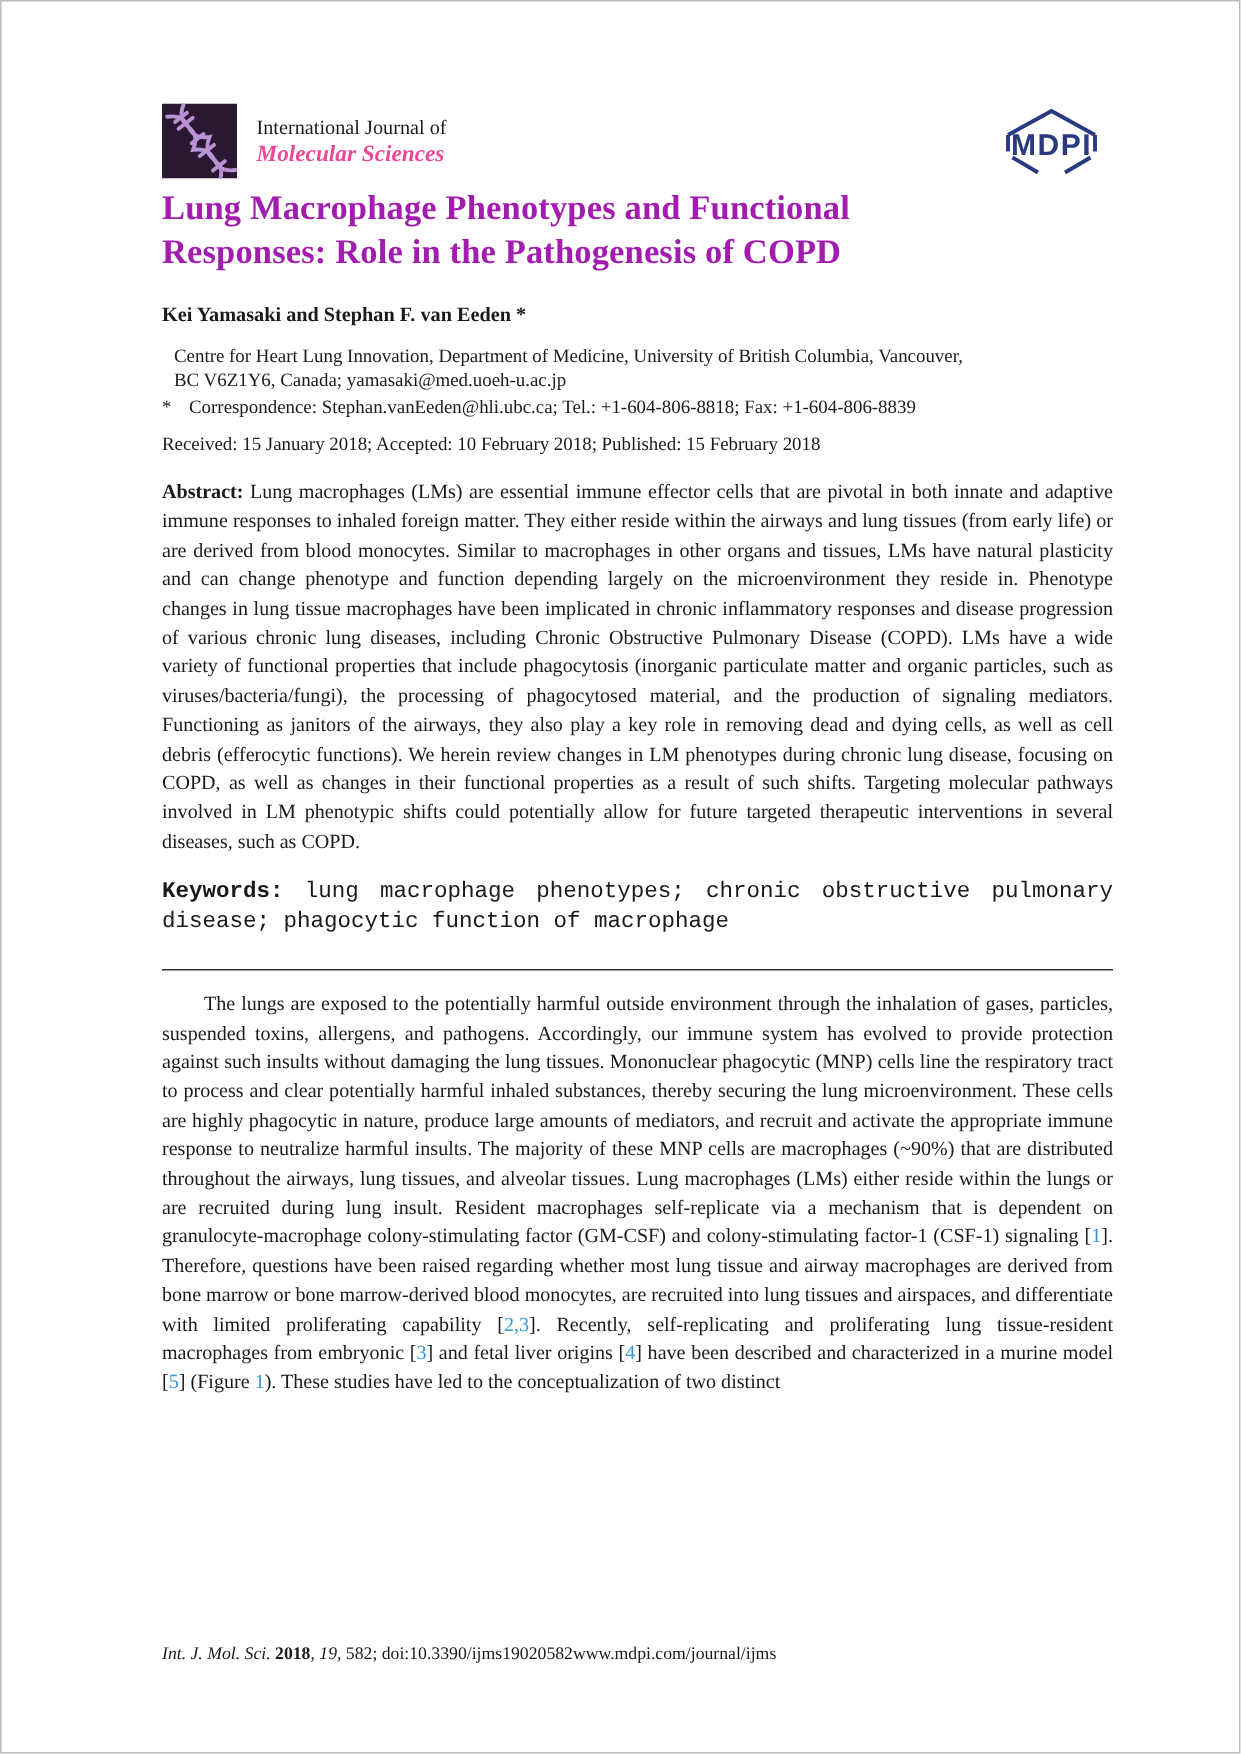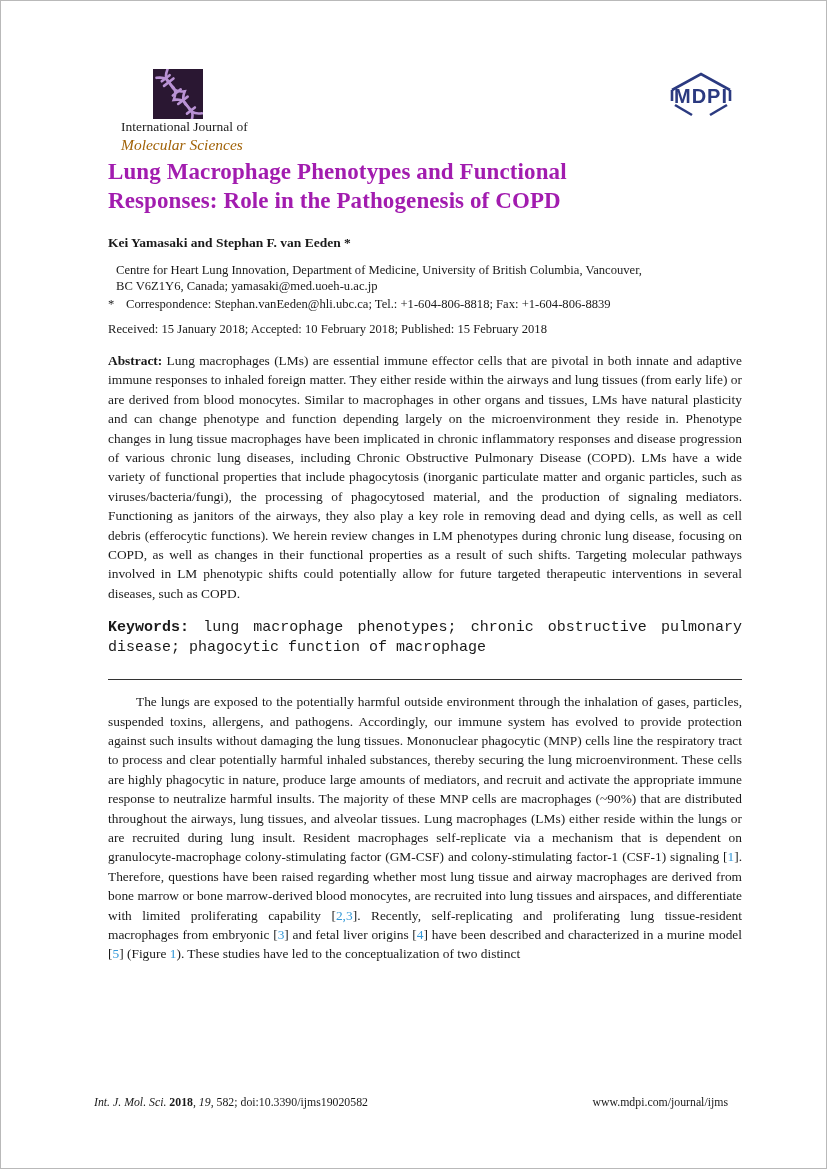--- a/index.html
+++ b/index.html
@@ -11,25 +11,25 @@
     background: #ffffff;
     border: 1px solid #b9b9b9;
     font-family: "Liberation Serif", "DejaVu Serif", serif;
     color: #1a1a1a;
     overflow: hidden;
   }
   .content { margin-left: 107px; width: 634px; }
 
   
   .header { display: flex; justify-content: space-between; align-items: flex-start; margin-top: 68px; }
-  .journal-brand { display: flex; align-items: center; flex-direction: column; }
+  .journal-brand { display: flex; align-items: center; }
   .journal-logo { width: 50px; height: 50px; display: block; }
   .journal-name { margin-left: 13px; }
   .journal-name-top { font-size: 13.5px; color: #1c1c1c; }
-  .journal-name-bottom { font-size: 15.5px; font-weight: 400; font-style: italic; color: #a16207; margin-top: 1px; }
+  .journal-name-bottom { font-size: 15.5px; font-weight: 700; font-style: italic; color: #ec4899; margin-top: 1px; }
   .mdpi-logo { width: 82px; height: 52px; display: block; margin-right: 0px; }
 
   
   .article-type { margin-top: 21px; font-style: italic; font-size: 13px; }
   .paper-title { margin-top: 3px; font-size: 23px; font-weight: 700; line-height: 29px; color: #a21caf; letter-spacing: 0.1px; }
   .authors { margin-top: 20px; font-size: 13.5px; font-weight: 700; }
 
   .affiliation { margin-top: 11px; font-size: 12.6px; line-height: 16px; padding-left: 8px; }
   .correspondence { margin-top: 2px; font-size: 12.6px; line-height: 16px; display: flex; }
   .corr-marker { width: 8px; flex: 0 0 auto; }
@@ -43,21 +43,21 @@
   .rule { margin-top: 22px; border: none; border-top: 1px solid #333; height: 0; }
 
   .section-heading { margin-top: 27px; font-size: 13.6px; font-weight: 700; }
   .body-paragraph { margin-top: 12px; font-size: 13.4px; line-height: 19.4px; text-align: justify; text-indent: 28px; }
 
   .seg-link { color: #3398d8; }
   .seg-i { font-style: italic; }
   .seg-b { font-weight: 700; }
 
   
-  .footer { position: absolute; top: 1094px; left: 93px; width: 634px; display: flex; justify-content: space-between; font-size: 11.8px; }
+  .footer { position: absolute; top: 1094px; left: 107px; width: 634px; display: flex; font-size: 11.8px; }
   .footer-left, .footer-right { white-space: nowrap; }
 </style>
 </head>
 <body>
 
 <div class="page">
   <div class="content">
 
     <div class="header">
       <div class="journal-brand">

